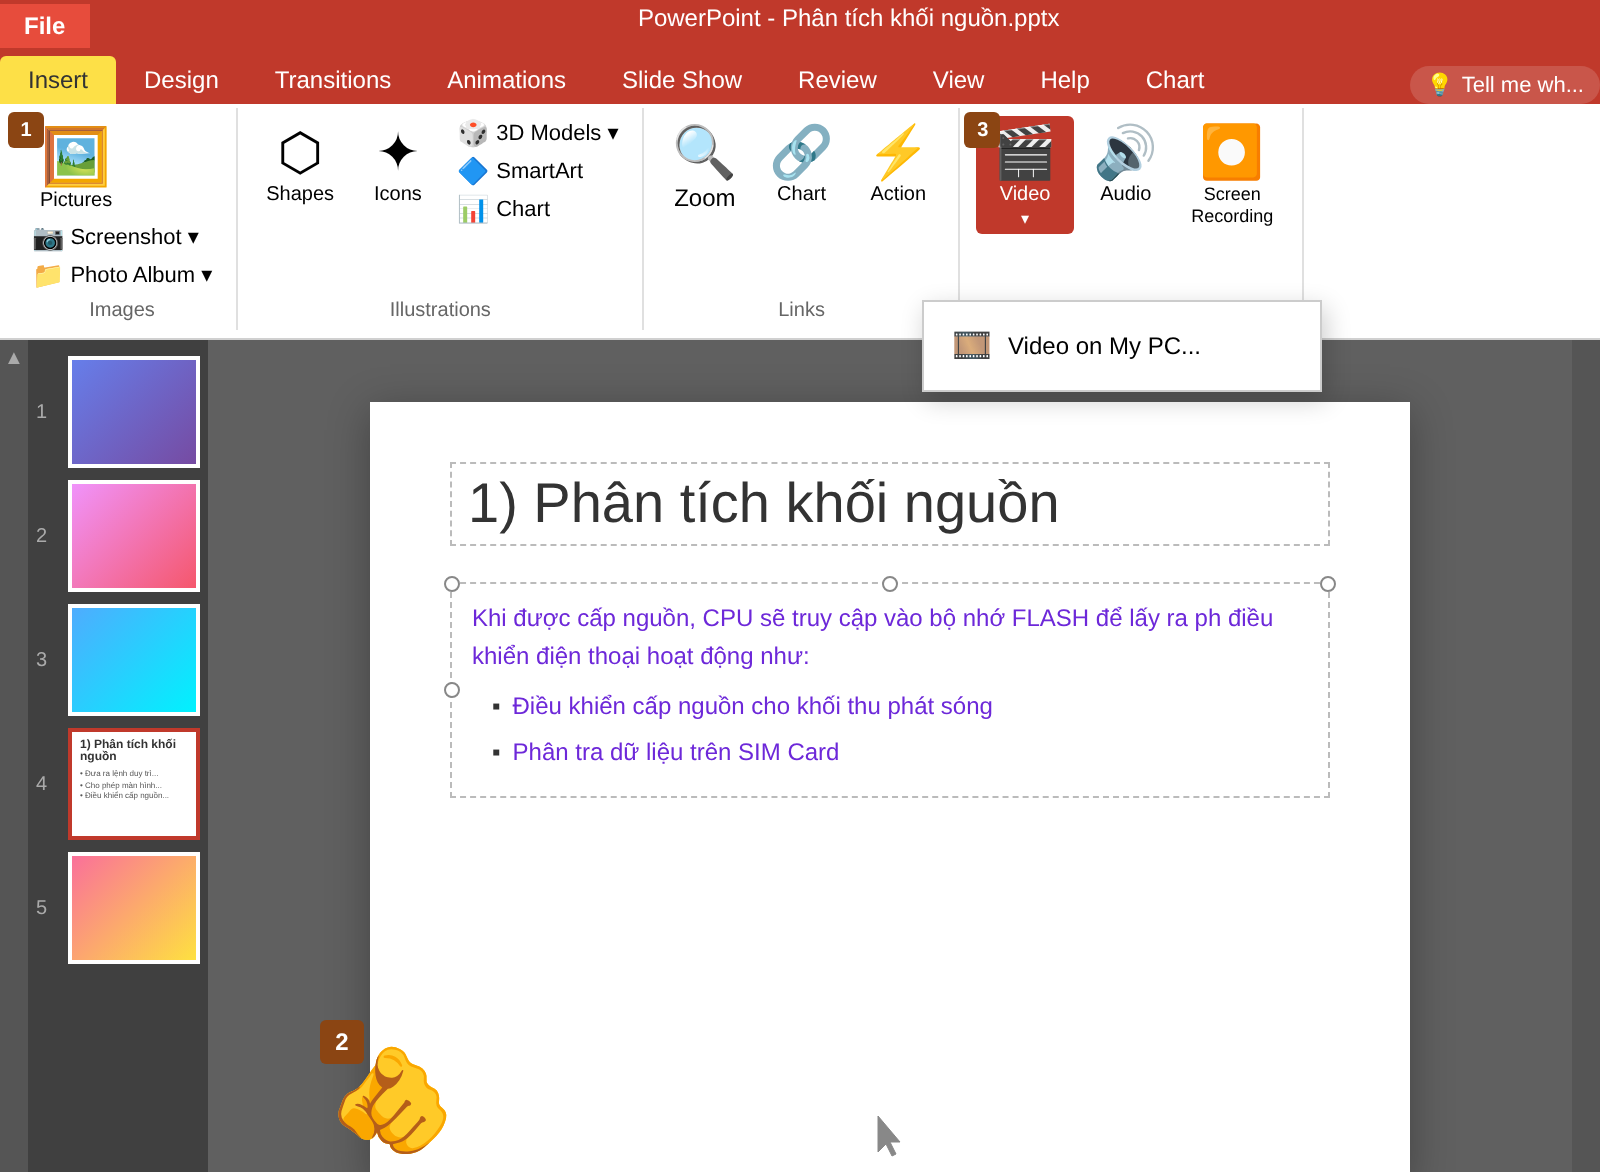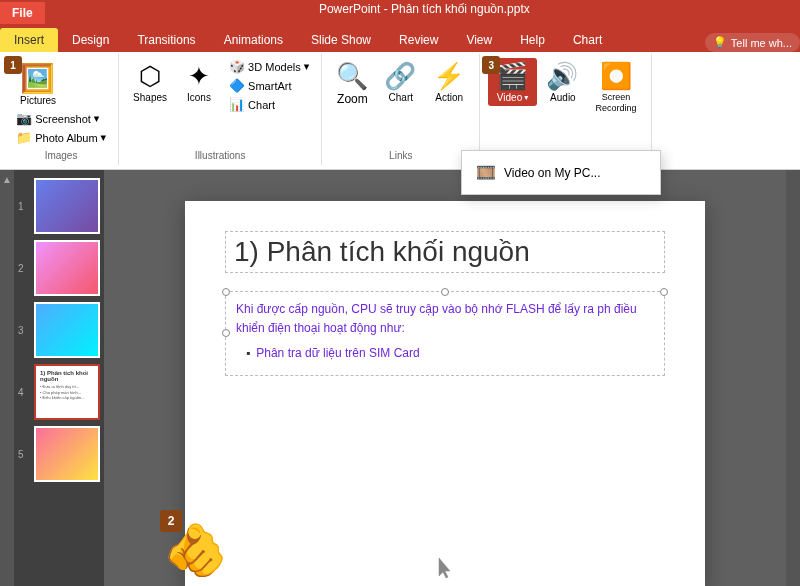--- a/index.html
+++ b/index.html
@@ -165,21 +165,21 @@
   </div>
 
   <div class="ribbon-group" style="min-width:160px; position:relative;">
 
     <div style="position:absolute; top:2px; left:2px; z-index:10;">
       <span class="badge">3</span>
     </div>
     <div style="display:flex; gap:4px; align-items:flex-start;">
       <div style="display:flex; flex-direction:column; align-items:center; cursor:pointer; padding:3px 8px; background:#c0392b; color:white; border-radius:3px;">
         <span style="font-size:26px; color:white;">🎬</span>
-        <div style="display:flex; align-items:center; gap:2px;">
+        <div style="display:flex; align-items:center; gap:2px;flex-direction:column;">
           <span style="font-size:10px; color:white;">Video</span>
           <span style="font-size:8px; color:white;">▾</span>
         </div>
       </div>
       <div style="display:flex; flex-direction:column; align-items:center; cursor:pointer; padding:3px 6px;">
         <span style="font-size:26px;">🔊</span>
         <span style="font-size:10px;">Audio</span>
       </div>
       <div style="display:flex; flex-direction:column; align-items:center; cursor:pointer; padding:3px 4px; max-width:54px;">
         <span style="font-size:26px;">⏺️</span>
@@ -249,20 +249,21 @@
 
       <div class="slide-title">1) Phân tích khối nguồn</div>
 
       <div class="slide-content" style="position:relative;">
         <div class="content-dot dot-tl"></div>
         <div class="content-dot dot-tr"></div>
         <div class="content-dot dot-tm"></div>
         <div class="content-dot dot-ml"></div>
         <p>Khi được cấp nguồn, CPU sẽ truy cập vào bộ nhớ FLASH để lấy ra ph điều khiển điện thoại hoạt động như:</p>
         <ul>
+          <li>Điều khiển cấp nguồn cho khối thu phát sóng</li>
           <li>Phân tra dữ liệu trên SIM Card</li>
         </ul>
       </div>
 
       <div style="position:absolute; bottom:8px; left:50%; transform:translateX(-50%);">
         <svg width="16" height="24" viewBox="0 0 16 24" fill="none">
           <path d="M2 2 L2 20 L6 16 L9 22 L11 21 L8 15 L13 15 Z" fill="#888" stroke="#888" stroke-width="0.5"></path>
         </svg>
       </div>
     </div>

